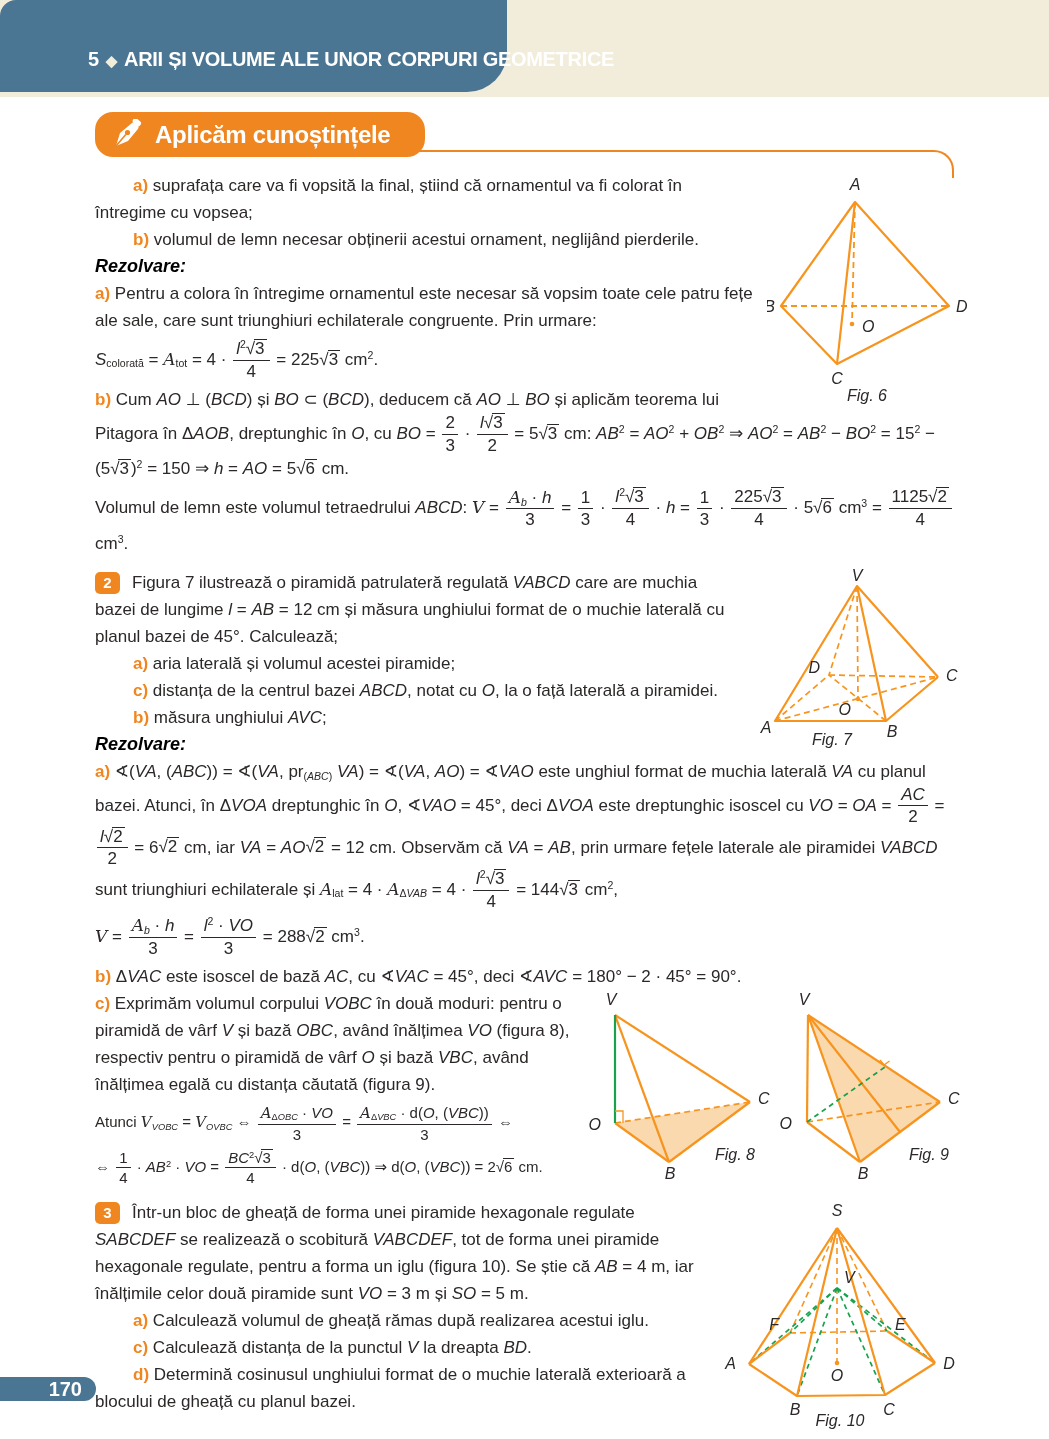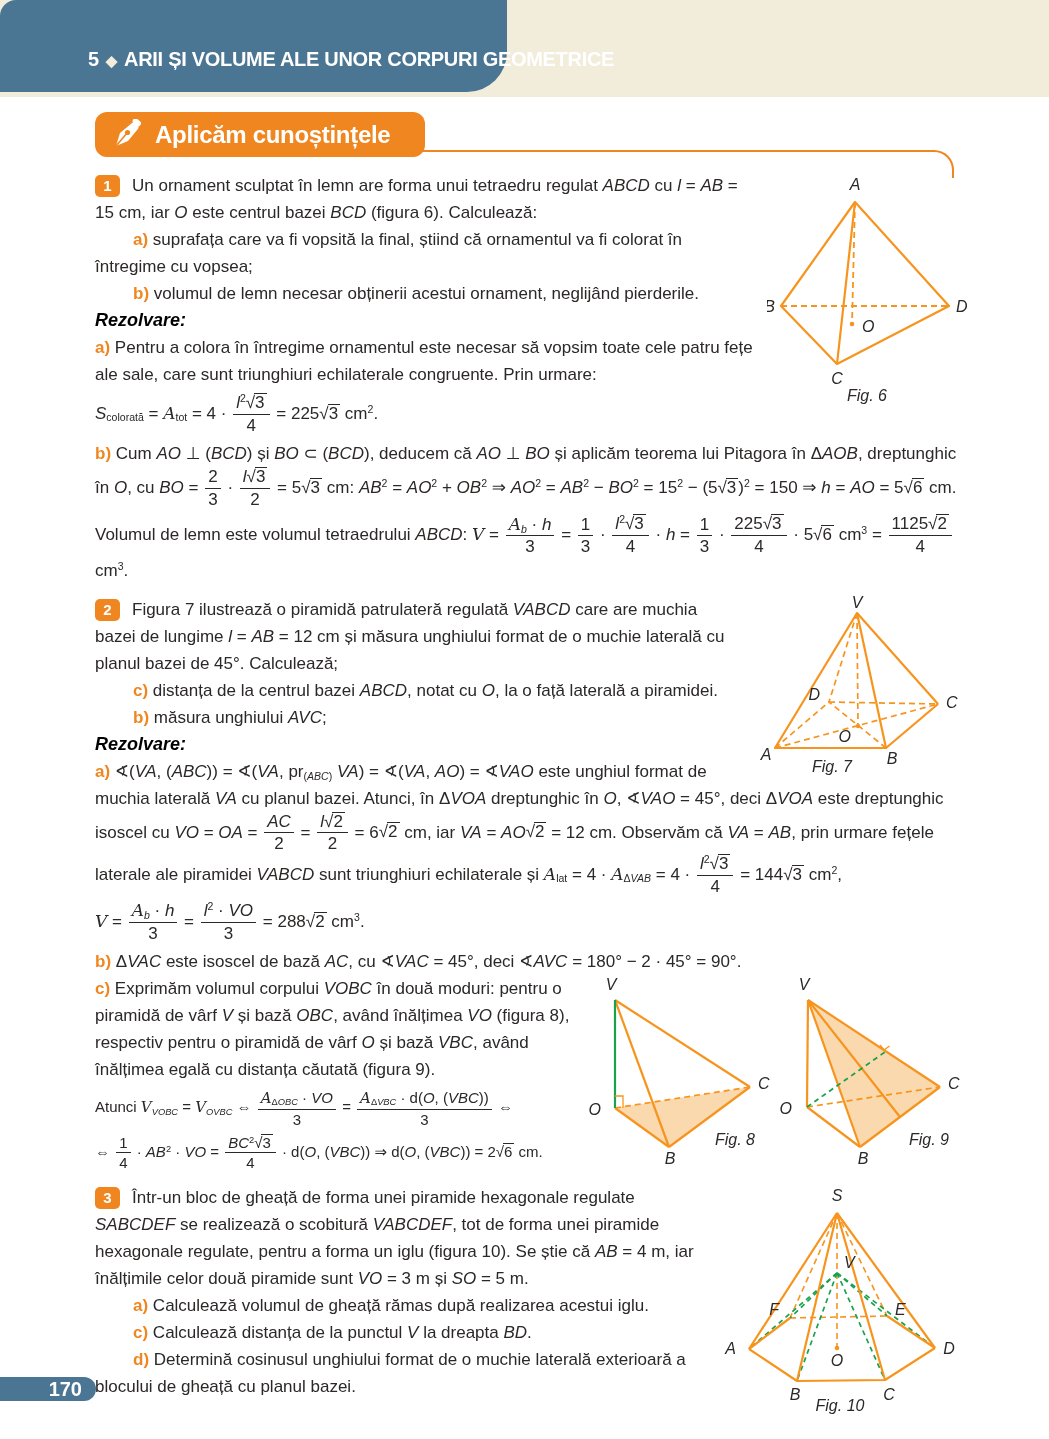--- a/index.html
+++ b/index.html
@@ -9,21 +9,21 @@
   .topband{position:absolute;left:0;top:0;width:1049px;height:97px;background:#f2ecdb;}
   .chaptab{position:absolute;left:0;top:0;width:507px;height:92px;background:#4a7593;
            border-radius:16px 0 40px 0;}
   .chaptab .txt{position:absolute;left:88px;top:48px;color:#ffffff;font-weight:bold;
            font-size:20px;letter-spacing:-0.3px;white-space:nowrap;}
   .chaptab .dia{color:#f2ecdb;font-size:15px;padding:0 7px;}
   
   .bannerline{position:absolute;left:310px;top:150px;width:642px;height:26px;
       border-top:2.5px solid #f0861f;border-right:2.5px solid #f0861f;border-top-right-radius:20px;}
   .banner{position:absolute;left:95px;top:112px;width:330px;height:45px;background:#f0861f;
-      border-radius:12px;display:flex;align-items:center;z-index:2;}
+      border-radius:18px;display:flex;align-items:center;z-index:2;}
   .banner .label{color:#fff;font-weight:bold;font-size:24px;letter-spacing:-0.3px;margin-left:12px;}
   .banner .icon{margin-left:16px;width:32px;height:32px;}
   
   .pagenum{position:absolute;left:0;top:1377px;width:82px;height:24px;background:#4a7593;
       border-radius:0 12px 12px 0;color:#fff;font-weight:bold;font-size:20px;
       text-align:right;line-height:24px;padding-right:14px;}
   
   .content{position:absolute;left:95px;top:172px;width:872px;font-size:17px;line-height:27px;}
   section{margin-bottom:12px;}
   .figbox{float:right;margin:0 0 4px 12px;}
@@ -88,21 +88,20 @@
           <circle cx="85" cy="152" r="2.3" fill="#f7941d"></circle>
           <text class="figlabel" x="88" y="18" text-anchor="middle">A</text>
           <text class="figlabel" x="8" y="140" text-anchor="end">B</text>
           <text class="figlabel" x="70" y="212" text-anchor="middle">C</text>
           <text class="figlabel" x="189" y="140" text-anchor="start">D</text>
           <text class="figlabel" x="95" y="160" text-anchor="start">O</text>
           <text class="figcap" x="100" y="229" text-anchor="middle">Fig. 6</text>
         </svg>
       </div>
       <div>
-          <p class="line"><span class="badge">1</span>Un ornament sculptat în lemn are forma unui tetraedru regulat <span class="it">ABCD</span> cu <span class="it">l</span> = <span class="it">AB</span> = 15 cm, iar <span class="it">O</span> este centrul bazei <span class="it">BCD</span> (figura 6). Calculează:</p>
           <p class="item"><span class="ol">a)</span> suprafața care va fi vopsită la final, știind că ornamentul va fi colorat în întregime cu vopsea;</p>
           <p class="item"><span class="ol">b)</span> volumul de lemn necesar obținerii acestui ornament, neglijând pierderile.</p>
           <p class="line"><span class="rz">Rezolvare:</span></p>
           <p class="line"><span class="ol">a)</span> Pentru a colora în întregime ornamentul este necesar să vopsim toate cele patru fețe ale sale, care sunt triunghiuri echilaterale congruente. Prin urmare:</p>
           <p class="fline"><span class="it">S</span><span class="sb">colorată</span> = <span class="scr">A</span><span class="sb">tot</span> = 4 · <span class="fr"><span class="nu"><span class="it">l</span><span class="sp">2</span><span class="sq">√<span class="rd">3</span></span></span><span class="de">4</span></span> = 225<span class="sq">√<span class="rd">3</span></span> cm<span class="sp">2</span>.</p>
           <p class="line"><span class="ol">b)</span> Cum <span class="it">AO</span> ⊥ (<span class="it">BCD</span>) și <span class="it">BO</span> ⊂ (<span class="it">BCD</span>), deducem că <span class="it">AO</span> ⊥ <span class="it">BO</span> și aplicăm teorema lui Pitagora în Δ<span class="it">AOB</span>, dreptunghic în <span class="it">O</span>, cu <span class="it">BO</span> = <span class="fr"><span class="nu">2</span><span class="de">3</span></span> · <span class="fr"><span class="nu"><span class="it">l</span><span class="sq">√<span class="rd">3</span></span></span><span class="de">2</span></span> = 5<span class="sq">√<span class="rd">3</span></span> cm: <span class="it">AB</span><span class="sp">2</span> = <span class="it">AO</span><span class="sp">2</span> + <span class="it">OB</span><span class="sp">2</span> ⇒ <span class="it">AO</span><span class="sp">2</span> = <span class="it">AB</span><span class="sp">2</span> − <span class="it">BO</span><span class="sp">2</span> = 15<span class="sp">2</span> − (5<span class="sq">√<span class="rd">3</span></span>)<span class="sp">2</span> = 150 ⇒ <span class="it">h</span> = <span class="it">AO</span> = 5<span class="sq">√<span class="rd">6</span></span> cm.</p>
           <p class="fline">Volumul de lemn este volumul tetraedrului <span class="it">ABCD</span>: <span class="scr">V</span> = <span class="fr"><span class="nu"><span class="scr">A</span><span class="sb"><span class="it">b</span></span> · <span class="it">h</span></span><span class="de">3</span></span> = <span class="fr"><span class="nu">1</span><span class="de">3</span></span> · <span class="fr"><span class="nu"><span class="it">l</span><span class="sp">2</span><span class="sq">√<span class="rd">3</span></span></span><span class="de">4</span></span> · <span class="it">h</span> = <span class="fr"><span class="nu">1</span><span class="de">3</span></span> · <span class="fr"><span class="nu">225<span class="sq">√<span class="rd">3</span></span></span><span class="de">4</span></span> · 5<span class="sq">√<span class="rd">6</span></span> cm<span class="sp">3</span> = <span class="fr"><span class="nu">1125<span class="sq">√<span class="rd">2</span></span></span><span class="de">4</span></span> cm<span class="sp">3</span>.</p>
         </div>
     </section>
 
@@ -127,20 +126,21 @@
           <text class="figlabel" x="14" y="164" text-anchor="middle">A</text>
           <text class="figlabel" x="140" y="168" text-anchor="middle">B</text>
           <text class="figlabel" x="194" y="112" text-anchor="start">C</text>
           <text class="figlabel" x="68" y="104" text-anchor="end">D</text>
           <text class="figlabel" x="99" y="146" text-anchor="end">O</text>
           <text class="figcap" x="80" y="176" text-anchor="middle">Fig. 7</text>
         </svg>
       </div>
       <div>
           <p class="line"><span class="badge">2</span>Figura 7 ilustrează o piramidă patrulateră regulată <span class="it">VABCD</span> care are muchia bazei de lungime <span class="it">l</span> = <span class="it">AB</span> = 12 cm și măsura unghiului format de o muchie laterală cu planul bazei de 45°. Calculează;</p>
+          <p class="item"><span class="ol">a)</span>  aria laterală și volumul acestei piramide;</p>
           <p class="item"><span class="ol">c)</span>  distanța de la centrul bazei <span class="it">ABCD</span>, notat cu <span class="it">O</span>, la o față laterală a piramidei.</p>
           <p class="item"><span class="ol">b)</span>  măsura unghiului <span class="it">AVC</span>;</p>
           <p class="line"><span class="rz">Rezolvare:</span></p>
           <p class="line"><span class="ol">a)</span> ∢(<span class="it">VA</span>, (<span class="it">ABC</span>)) = ∢(<span class="it">VA</span>, pr<span class="sb">(<span class="it">ABC</span>)</span> <span class="it">VA</span>) = ∢(<span class="it">VA</span>, <span class="it">AO</span>) = ∢<span class="it">VAO</span> este unghiul format de muchia laterală <span class="it">VA</span> cu planul bazei. Atunci, în Δ<span class="it">VOA</span> dreptunghic în <span class="it">O</span>, ∢<span class="it">VAO</span> = 45°, deci Δ<span class="it">VOA</span> este dreptunghic isoscel cu <span class="it">VO</span> = <span class="it">OA</span> = <span class="fr"><span class="nu"><span class="it">AC</span></span><span class="de">2</span></span> = <span class="fr"><span class="nu"><span class="it">l</span><span class="sq">√<span class="rd">2</span></span></span><span class="de">2</span></span> = 6<span class="sq">√<span class="rd">2</span></span> cm, iar <span class="it">VA</span> = <span class="it">AO</span><span class="sq">√<span class="rd">2</span></span> = 12 cm. Observăm că <span class="it">VA</span> = <span class="it">AB</span>, prin urmare fețele laterale ale piramidei <span class="it">VABCD</span> sunt triunghiuri echilaterale și <span class="scr">A</span><span class="sb">lat</span> = 4 · <span class="scr">A</span><span class="sb">Δ<span class="it">VAB</span></span> = 4 · <span class="fr"><span class="nu"><span class="it">l</span><span class="sp">2</span><span class="sq">√<span class="rd">3</span></span></span><span class="de">4</span></span> = 144<span class="sq">√<span class="rd">3</span></span> cm<span class="sp">2</span>,</p>
           <p class="fline"><span class="scr">V</span> = <span class="fr"><span class="nu"><span class="scr">A</span><span class="sb"><span class="it">b</span></span> · <span class="it">h</span></span><span class="de">3</span></span> = <span class="fr"><span class="nu"><span class="it">l</span><span class="sp">2</span> · <span class="it">VO</span></span><span class="de">3</span></span> = 288<span class="sq">√<span class="rd">2</span></span> cm<span class="sp">3</span>.</p>
           <p class="line"><span class="ol">b)</span> Δ<span class="it">VAC</span> este isoscel de bază <span class="it">AC</span>, cu ∢<span class="it">VAC</span> = 45°, deci ∢<span class="it">AVC</span> = 180° − 2 · 45° = 90°.</p>
         </div>
 
       <div class="figbox figpair">
         <svg width="185" height="192" viewBox="0 0 185 192">

